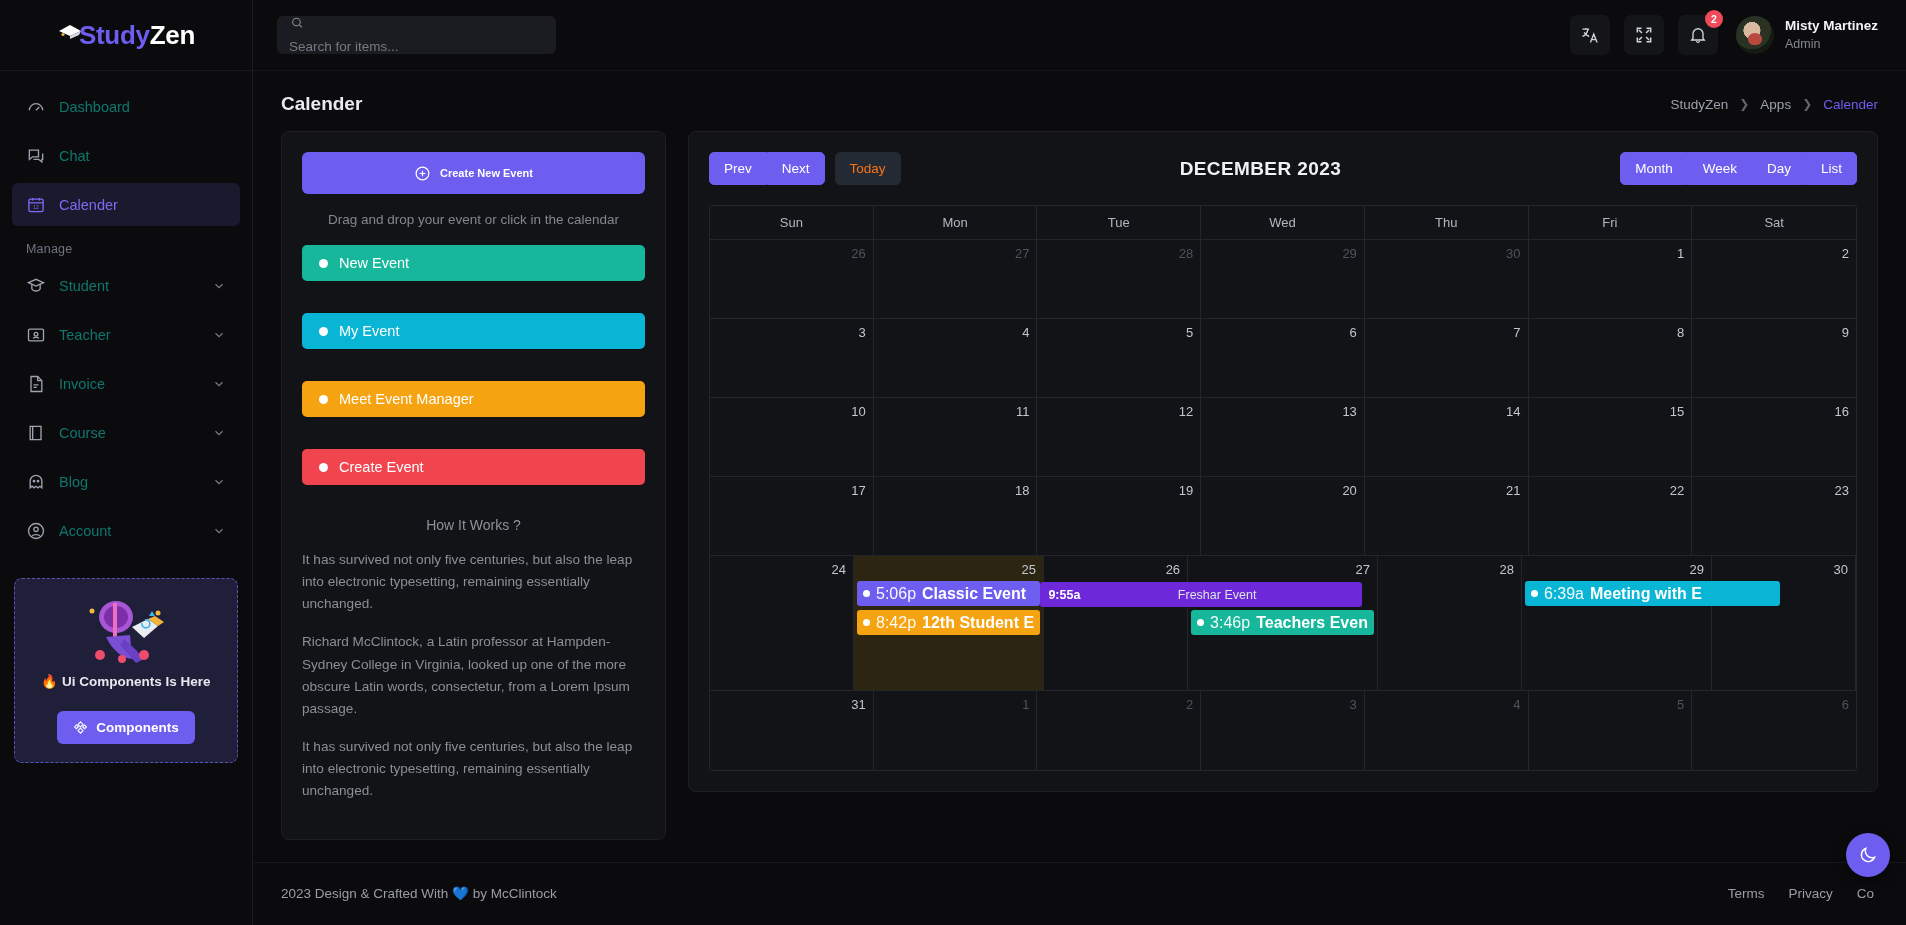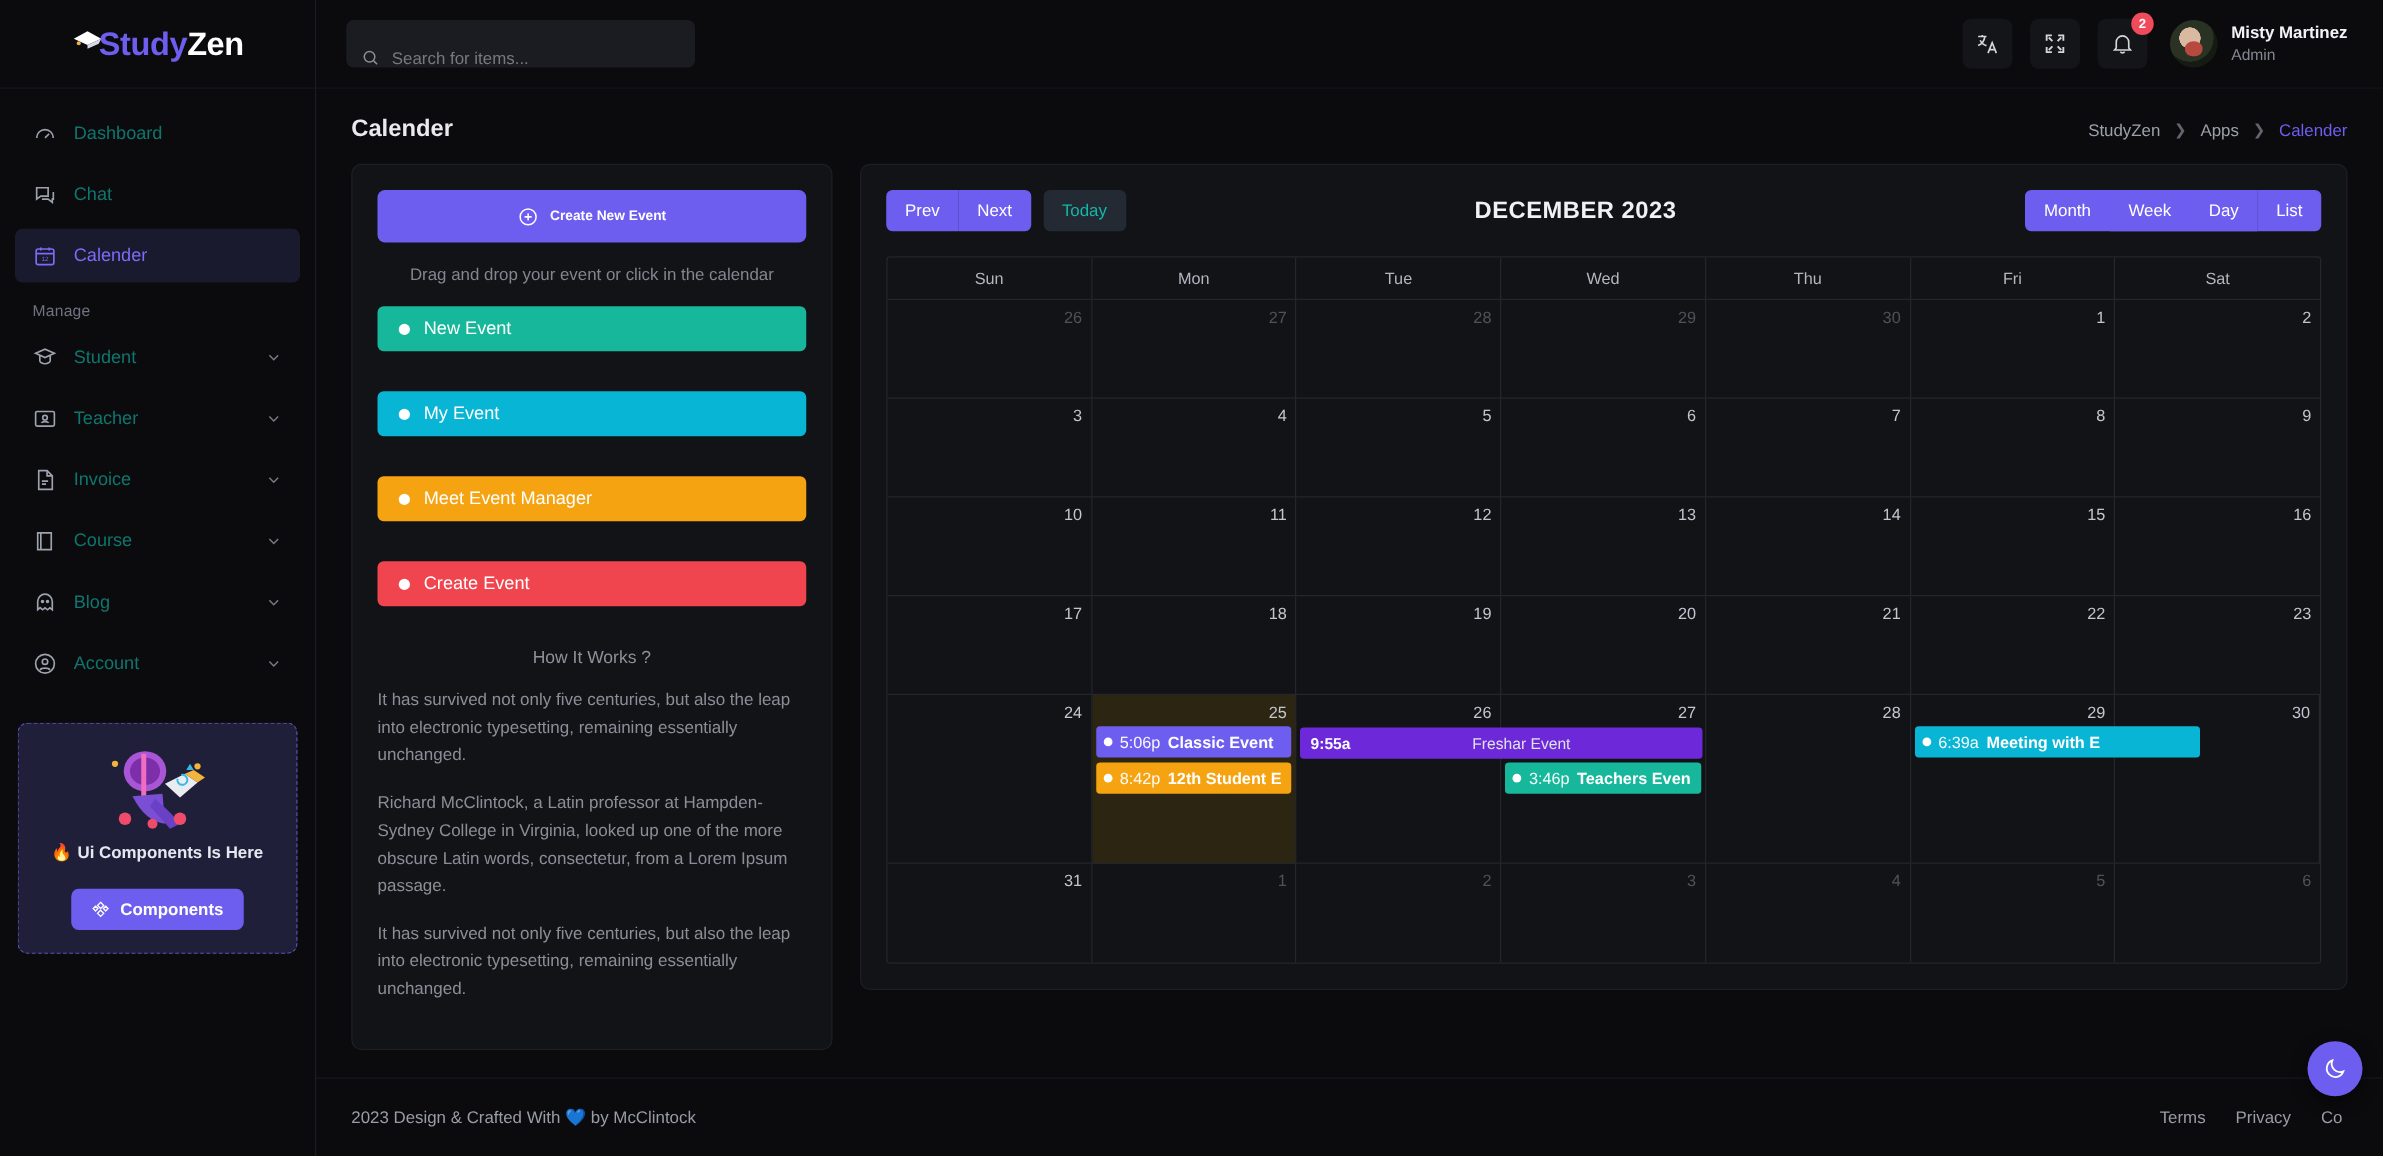--- a/index.html
+++ b/index.html
@@ -62,21 +62,21 @@
   }
 
   
   .main { flex: 1 1 auto; display: flex; flex-direction: column; min-width: 0; }
   .topbar {
     height: 71px; background: #0b0b0e; display: flex; align-items: center;
     padding: 0 28px 0 24px; border-bottom: 1px solid #141519;
   }
   .search {
     width: 279px; height: 38px; background: #1b1c21; border-radius: 6px;
-    display: flex; align-items: flex-end; gap: 10px; padding: 0 12px;
+    display: flex; align-items: flex-start; gap: 10px; padding: 0 12px; flex-direction: column;
   }
   .search input {
     background: transparent; border: none; outline: none; color: #c9ccd4;
     font-size: 13.5px; width: 100%; font-family: "Liberation Sans", sans-serif;
   }
   .search input::placeholder { color: #76797f; }
   .top-right { margin-left: auto; display: flex; align-items: center; gap: 14px; }
   .icon-btn {
     width: 40px; height: 40px; border-radius: 7px; background: #141519;
     display: flex; align-items: center; justify-content: center;
@@ -134,21 +134,21 @@
 
   
   .cal-toolbar { display: flex; align-items: center; margin-bottom: 20px; }
   .btn-group { display: flex; }
   .tb-btn {
     background: #6e5ef0; color: #fff; border: 1px solid #6e5ef0; font-size: 13.5px;
     padding: 8px 14px; cursor: pointer; font-family: "Liberation Sans", sans-serif;
   }
   .btn-group .tb-btn:first-child { border-radius: 5px 0 0 5px; }
   .btn-group .tb-btn:last-child { border-radius: 0 5px 5px 0; }
-  .tb-btn.muted { background: #232a34; border-color: #232a34; color: #14b8a6; margin-left: 10px; border-radius: 5px; }
+  .tb-btn.muted { background: #232a34; border-color: #232a34; color: #f97316; margin-left: 10px; border-radius: 5px; }
   .tb-btn.active-view { background: #6e5ef0; }
   .cal-title {
     flex: 1 1 auto; text-align: center; color: #f0f1f4; font-size: 19px;
     font-weight: 700; letter-spacing: .4px;
   }
 
   .cal-grid { border: 1px solid #24262c; border-radius: 3px; overflow: hidden; }
   .cal-row { display: grid; grid-template-columns: repeat(7, 1fr); }
   .cal-head-cell {
     text-align: center; color: #b2b6bf; font-size: 13px; padding: 9px 0;
@@ -161,21 +161,21 @@
   }
   .cal-cell:last-child { border-right: none; }
   .cal-row:last-child .cal-cell { border-bottom: none; }
   .daynum { text-align: right; font-size: 13px; color: #c2c6cf; padding: 2px 7px 4px 0; }
   .daynum.other { color: #4f525a; }
   .cell-hl { background: #2b2512; }
   .cal-cell.tall { min-height: 135px; }
 
   .ev {
     height: 25px; border-radius: 3px; display: flex; align-items: center;
-    gap: 6px; padding: 0 6px; font-size: 13px; color: #fff;
+    gap: 6px; padding: 0 6px; font-size: 16px; color: #fff;
     margin: 0 3px 4px 3px; overflow: hidden; white-space: nowrap; cursor: pointer;
   }
   .ev .t { font-weight: 400; opacity: .95; }
   .ev .n { font-weight: 700; }
   .ev-dot-sm { width: 7px; height: 7px; border-radius: 50%; background: #fff; flex: 0 0 7px; }
   .ev-span {
     position: absolute; height: 25px; border-radius: 3px; display: flex;
     align-items: center; font-size: 12.5px; color: #dfe2e8; cursor: pointer;
     background: #6d28d9; padding: 0 8px; overflow: hidden; white-space: nowrap;
   }

